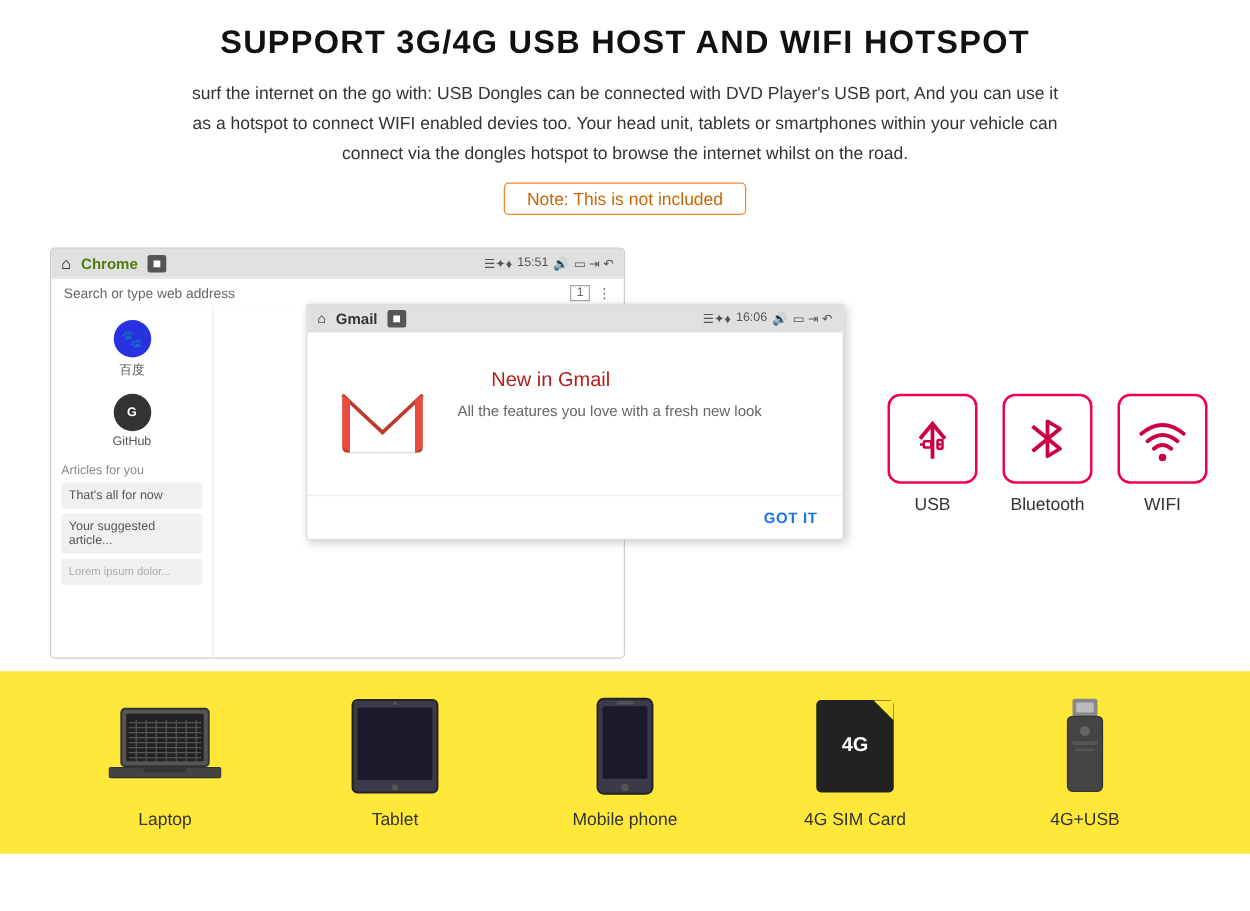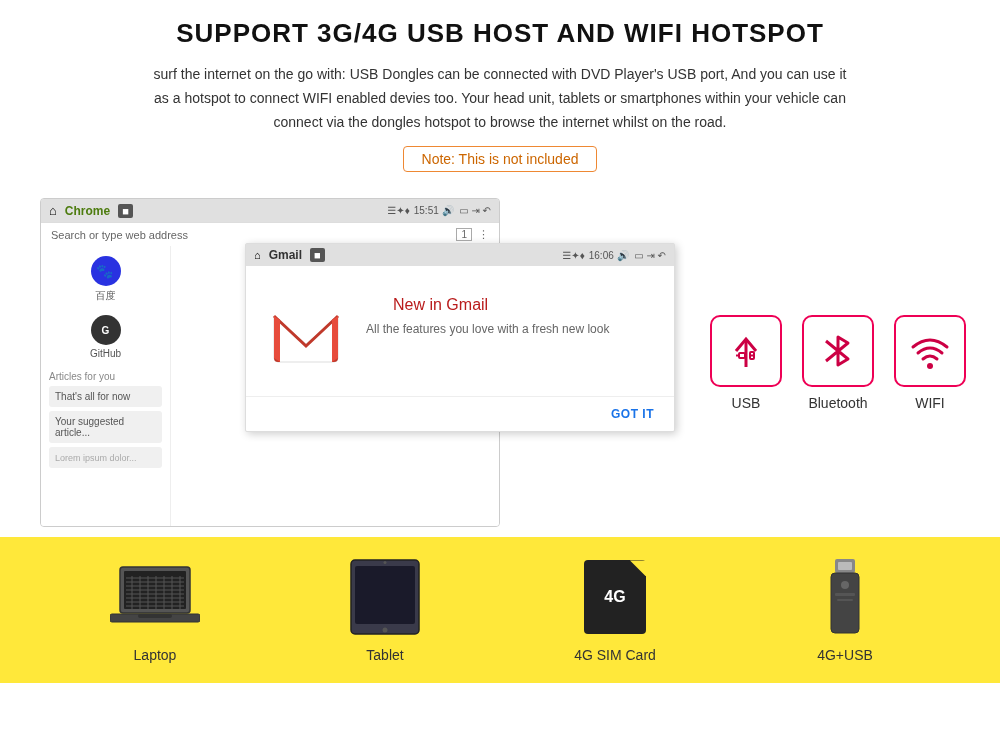--- a/index.html
+++ b/index.html
@@ -497,20 +497,31 @@
       <svg width="72" height="78" viewBox="0 0 72 78" xmlns="http://www.w3.org/2000/svg">
         <rect x="2" y="2" width="68" height="74" rx="4" fill="#3a3a4a" stroke="#222" stroke-width="1.5"></rect>
         <rect x="6" y="8" width="60" height="58" rx="2" fill="#1a1a2a"></rect>
         <circle cx="36" cy="72" r="2.5" fill="#555"></circle>
         <circle cx="36" cy="4.5" r="1.5" fill="#555"></circle>
       </svg>
     </div>
     <span class="bottom-label">Tablet</span>
   </div>
 
+  <div class="bottom-item">
+    <div class="bottom-icon-area">
+      <svg width="48" height="80" viewBox="0 0 48 80" xmlns="http://www.w3.org/2000/svg">
+        <rect x="2" y="2" width="44" height="76" rx="5" fill="#3a3a4a" stroke="#222" stroke-width="1.5"></rect>
+        <rect x="6" y="8" width="36" height="58" rx="2" fill="#1a1a2a"></rect>
+        <circle cx="24" cy="73" r="3" fill="#555"></circle>
+        <rect x="17" y="4" width="14" height="2.5" rx="1.5" fill="#555"></rect>
+      </svg>
+    </div>
+    <span class="bottom-label">Mobile phone</span>
+  </div>
 
   <div class="bottom-item">
     <div class="bottom-icon-area">
       <div class="sim-card-box">
         <div class="sim-notch"></div>
         <span style="font-size:16px;font-weight:900;color:#fff;">4G</span>
       </div>
     </div>
     <span class="bottom-label">4G SIM Card</span>
   </div>

